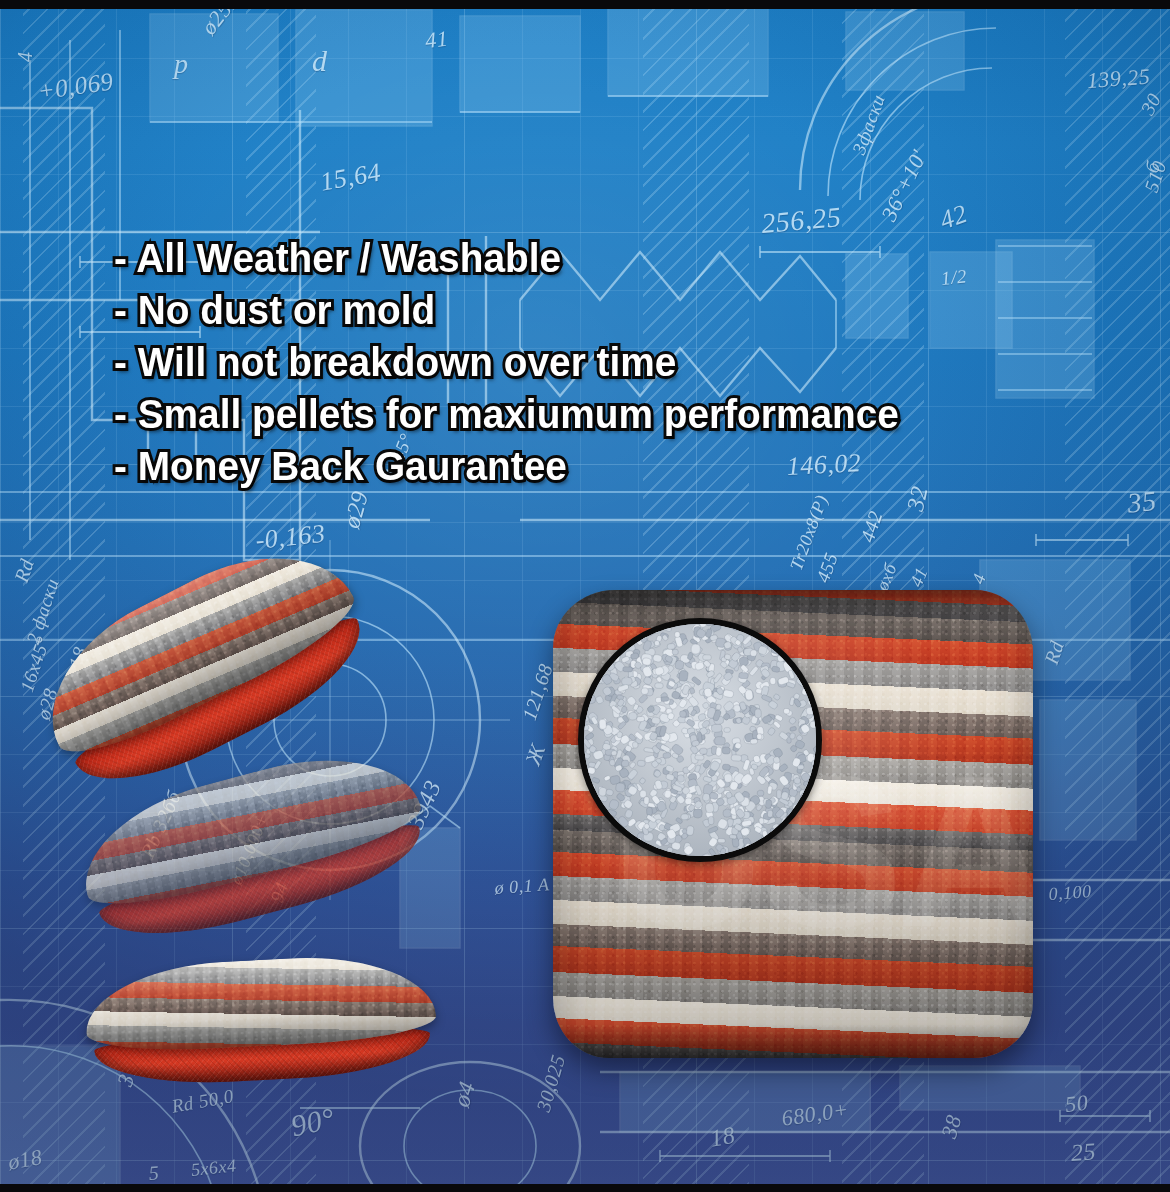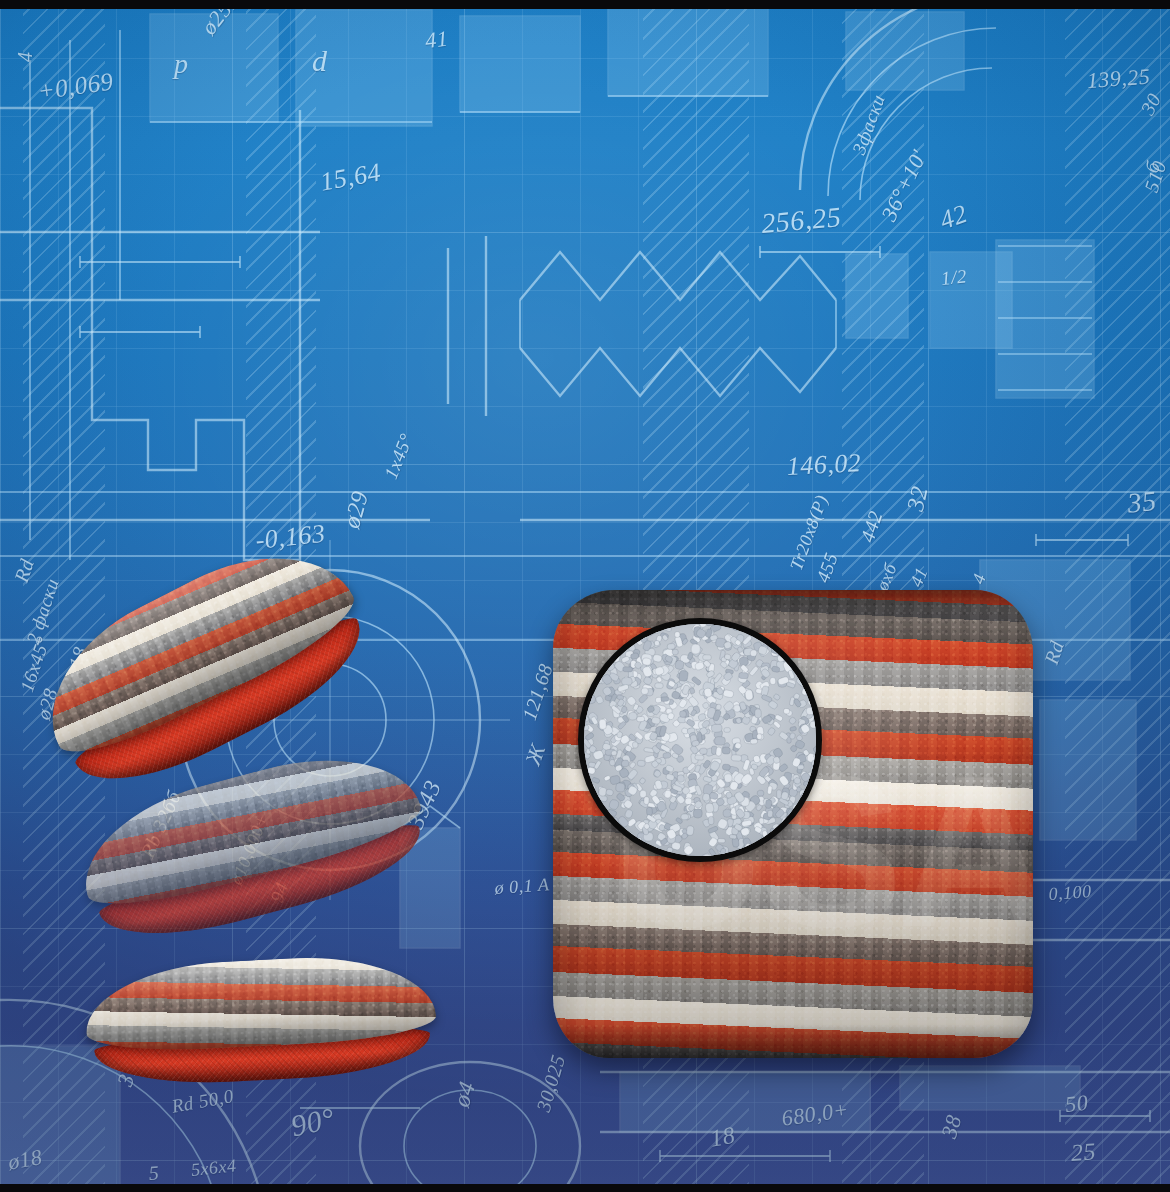--- a/index.html
+++ b/index.html
@@ -414,20 +414,27 @@
       <div class="bp-txt" style="left: 6px; top: 1150px; font-size: 22px; transform: rotate(-10deg); transform-origin: left top;">ø18</div>
       <div class="bp-txt" style="left: 148px; top: 1162px; font-size: 20px; transform: rotate(-4deg); transform-origin: left top;">5</div>
       <div class="bp-txt" style="left: 190px; top: 1160px; font-size: 18px; transform: rotate(-6deg); transform-origin: left top;">5x6x4</div>
     </div>
   <div class="bp-vignette"></div>
 
   <div class="bar bar-top"></div>
   <div class="bar bar-bot"></div>
 
 
+  <ul id="bullets">
+    <li>- All Weather / Washable</li>
+    <li>- No dust or mold</li>
+    <li>- Will not breakdown over time</li>
+    <li>- Small pellets for maxiumum performance</li>
+    <li>- Money Back Gaurantee</li>
+  </ul>
 
   <div class="bag-edge" id="bag-edge-1">
     <div class="bag-bottom"></div>
     <div class="bag-top">
       <div class="fabric"></div>
       <div class="fleece"></div>
       <div class="shade"></div>
     </div>
   </div>
 

